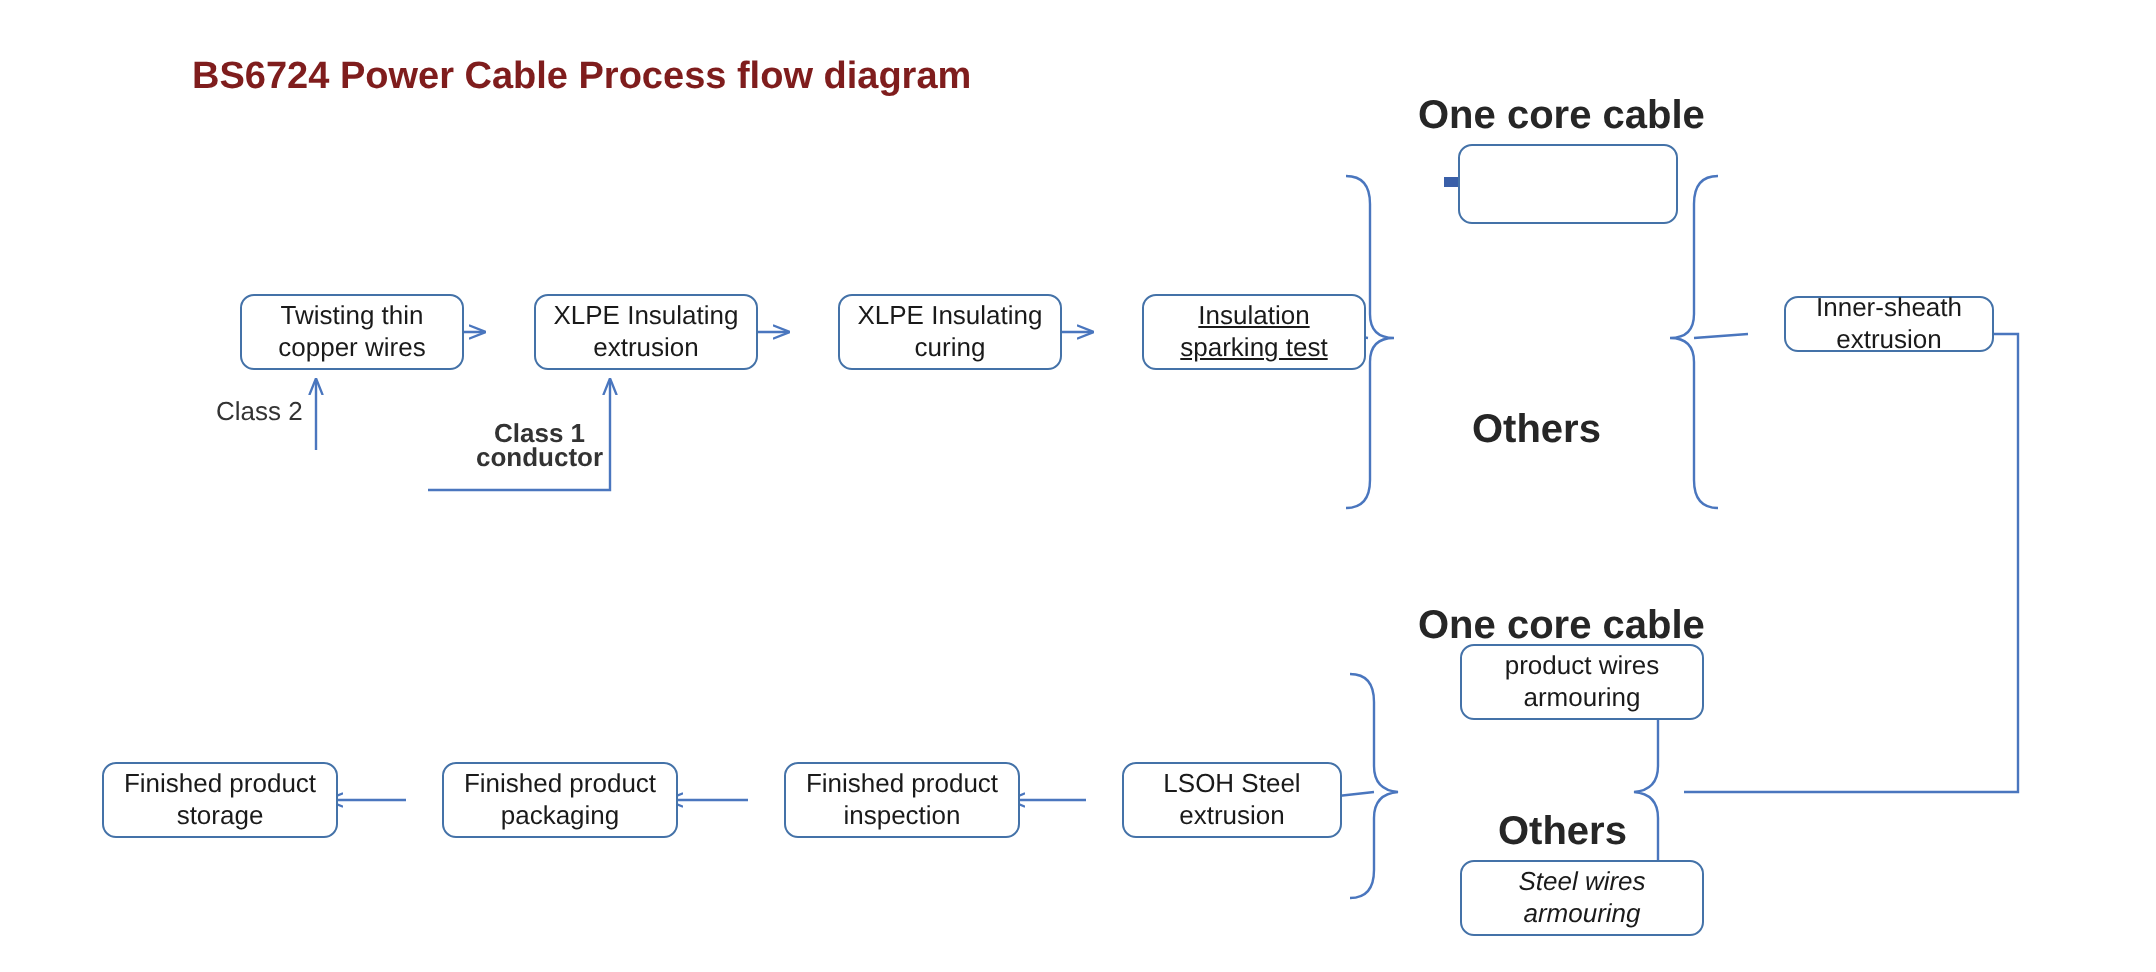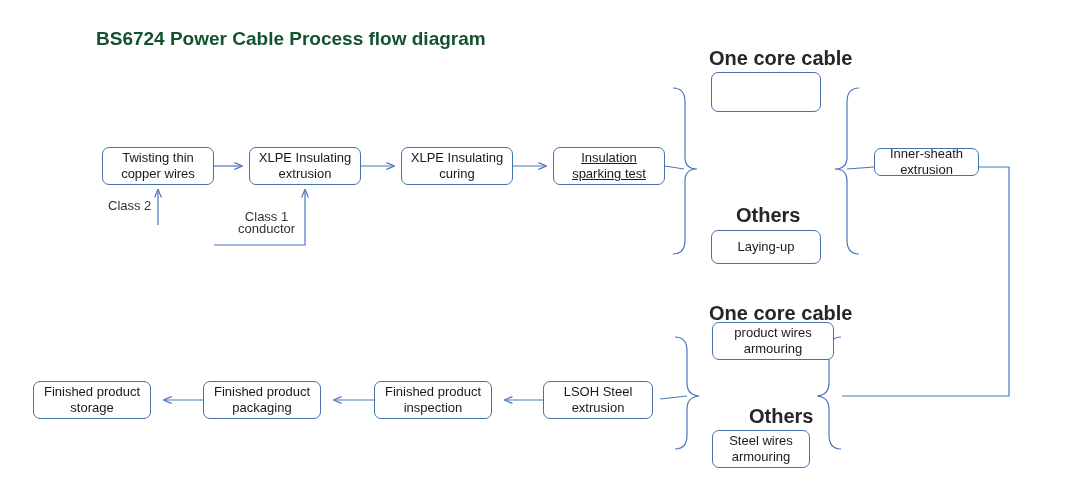--- a/index.html
+++ b/index.html
@@ -37,20 +37,21 @@
     border-radius: 7px;
     color: #1a1a1a;
     font-size: 13px;
     line-height: 16px;
     text-align: center;
     display: flex;
     align-items: center;
     justify-content: center;
     padding: 2px 4px;
     white-space: pre-line;
+    margin-left: 18px;
   }
   .group-label {
     position: absolute;
     font-size: 20px;
     font-weight: bold;
     color: #262626;
     white-space: nowrap;
     text-align: center;
   }
   .edge-label {
@@ -60,21 +61,21 @@
     line-height: 12px;
     text-align: center;
     white-space: pre-line;
   }
   #page-title {
     position: absolute;
     left: 96px;
     top: 28px;
     font-size: 19px;
     font-weight: bold;
-    color: #14532d;
+    color: #7f1d1d;
     white-space: nowrap;
   }
 </style>
 </head>
 <body>
 
 <div id="diagram-canvas">
 
   <div id="page-title">BS6724 Power Cable Process flow diagram</div>
 
@@ -136,29 +137,28 @@
 
   <div class="node" style="left:401px;top:147px;width:112px;height:38px;">XLPE Insulating
 curing</div>
 
   <div class="node" style="left:553px;top:147px;width:112px;height:38px;text-decoration:underline;">Insulation
 sparking test</div>
 
 
   <div class="node" style="left:711px;top:72px;width:110px;height:40px;"></div>
 
-  <div class="node" style="left:711px;top:230px;width:110px;height:34px;">Laying-up</div>
 
   <div class="node" style="left:874px;top:148px;width:105px;height:28px;">Inner-sheath
 extrusion</div>
 
   <div class="node" style="left:712px;top:322px;width:122px;height:38px;">product wires
 armouring</div>
 
-  <div class="node" style="left:712px;top:430px;width:98px;height:38px;">Steel wires
+  <div class="node" style="left:712px;top:430px;width:122px;height:38px;font-style:italic;">Steel wires
 armouring</div>
 
   <div class="node" style="left:543px;top:381px;width:110px;height:38px;">LSOH Steel
 extrusion</div>
 
   <div class="node" style="left:374px;top:381px;width:118px;height:38px;">Finished product
 inspection</div>
 
   <div class="node" style="left:203px;top:381px;width:118px;height:38px;">Finished product
 packaging</div>
@@ -169,16 +169,16 @@
   <div class="group-label" style="left:709px;top:47px;">One core cable</div>
 
   <div class="group-label" style="left:736px;top:204px;">Others</div>
 
   <div class="group-label" style="left:709px;top:302px;">One core cable</div>
 
   <div class="group-label" style="left:749px;top:405px;">Others</div>
 
   <div class="edge-label" style="left:108px;top:200px;">Class 2</div>
 
-  <div class="edge-label" style="left:238px;top:211px;">Class 1
+  <div class="edge-label" style="left:238px;top:211px;font-weight:bold;">Class 1
 conductor</div>
 
 </div>
 
 </body></html>

